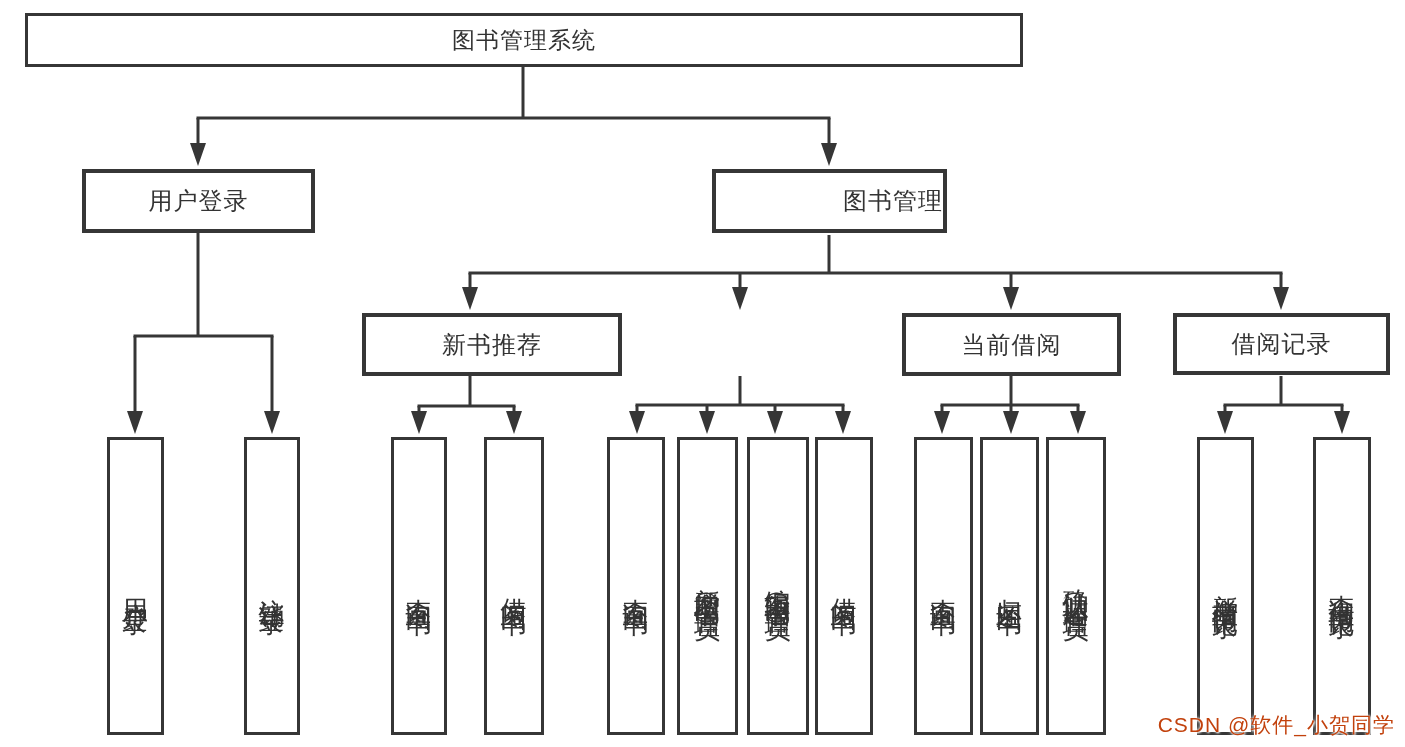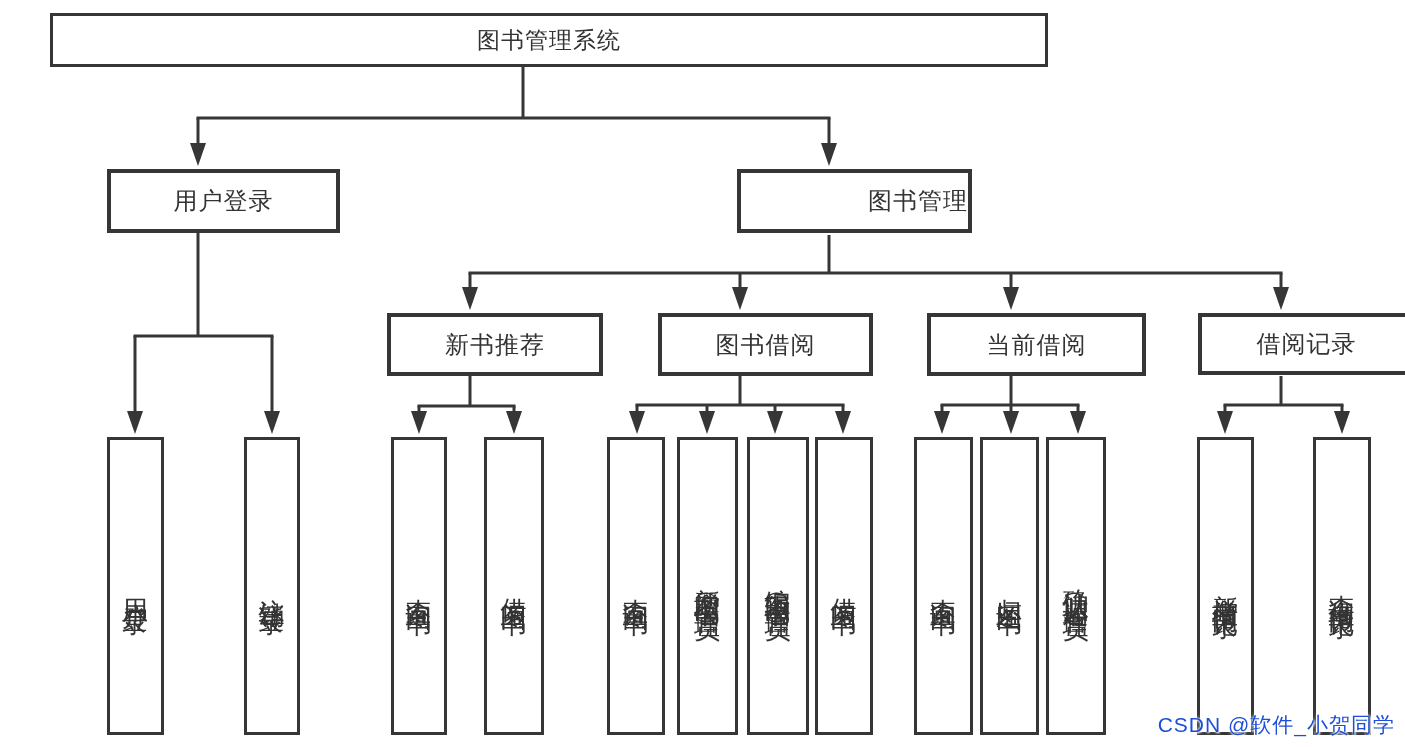--- a/index.html
+++ b/index.html
@@ -5,21 +5,21 @@
   html,body{margin:0;padding:0;background:#fff;}
   #stage{
     position:relative;width:1405px;height:747px;background:#fff;overflow:hidden;
     font-family:"Liberation Sans","DejaVu Sans",sans-serif;color:#333;
   }
   #wires{position:absolute;left:0;top:0;z-index:1;}
   .box{
     position:absolute;box-sizing:border-box;background:#fff;border:3px solid #363636;
     display:flex;align-items:center;justify-content:center;z-index:2;
   }
-  .h{font-size:23px;letter-spacing:1px;white-space:nowrap;margin-left:25px;}
+  .h{font-size:23px;letter-spacing:1px;white-space:nowrap;}
   .lv2{border-width:4px;font-size:24px;}
   .lv3{border-width:4px;font-size:24px;}
   .v span{
     writing-mode:vertical-rl;text-orientation:mixed;
     font-size:26px;line-height:1;letter-spacing:4px;white-space:nowrap;
   }
   #watermark{
     position:absolute;right:10px;bottom:8px;z-index:3;
     font-size:21px;letter-spacing:1px;
     text-shadow:0 0 2px #fff,0 0 4px #fff,1px 1px 2px #fff;
@@ -112,25 +112,22 @@
     <span>图书管理系统</span>
   </div>
 
   <div class="box h lv2" style="left:82px;top:169px;width:233px;height:64px;">
     <span>用户登录</span>
   </div>
   <div class="box h lv2" style="left:712px;top:169px;width:235px;height:64px;justify-content:flex-end;">
     <span>图书管理</span>
   </div>
 
-  <div class="box h lv3" style="left:362px;top:313px;width:216px;height:63px;">
+  <div class="box h lv3" style="left:362px;top:313px;width:260px;height:63px;">
     <span>新书推荐</span>
-  </div>
-  <div class="box h lv3" style="left:633px;top:313px;width:215px;height:63px;">
-    <span>图书借阅</span>
   </div>
   <div class="box h lv3" style="left:902px;top:313px;width:219px;height:63px;">
     <span>当前借阅</span>
   </div>
   <div class="box h lv3" style="left:1173px;top:313px;width:217px;height:62px;">
     <span>借阅记录</span>
   </div>
 
   <div class="box v" style="left:107px;top:437px;width:57px;height:298px;">
     <span>用户登录</span>
@@ -169,15 +166,15 @@
     <span>确认归还（管理员）</span>
   </div>
 
   <div class="box v" style="left:1197px;top:437px;width:57px;height:298px;">
     <span>新增借阅记录</span>
   </div>
   <div class="box v" style="left:1313px;top:437px;width:58px;height:298px;">
     <span>查询借阅记录</span>
   </div>
 
-  <div id="watermark" style="color:#1d4ed8;">CSDN @软件_小贺同学</div>
+  <div id="watermark" style="color:#c2410c;">CSDN @软件_小贺同学</div>
 
 </div>
 
 </body></html>

